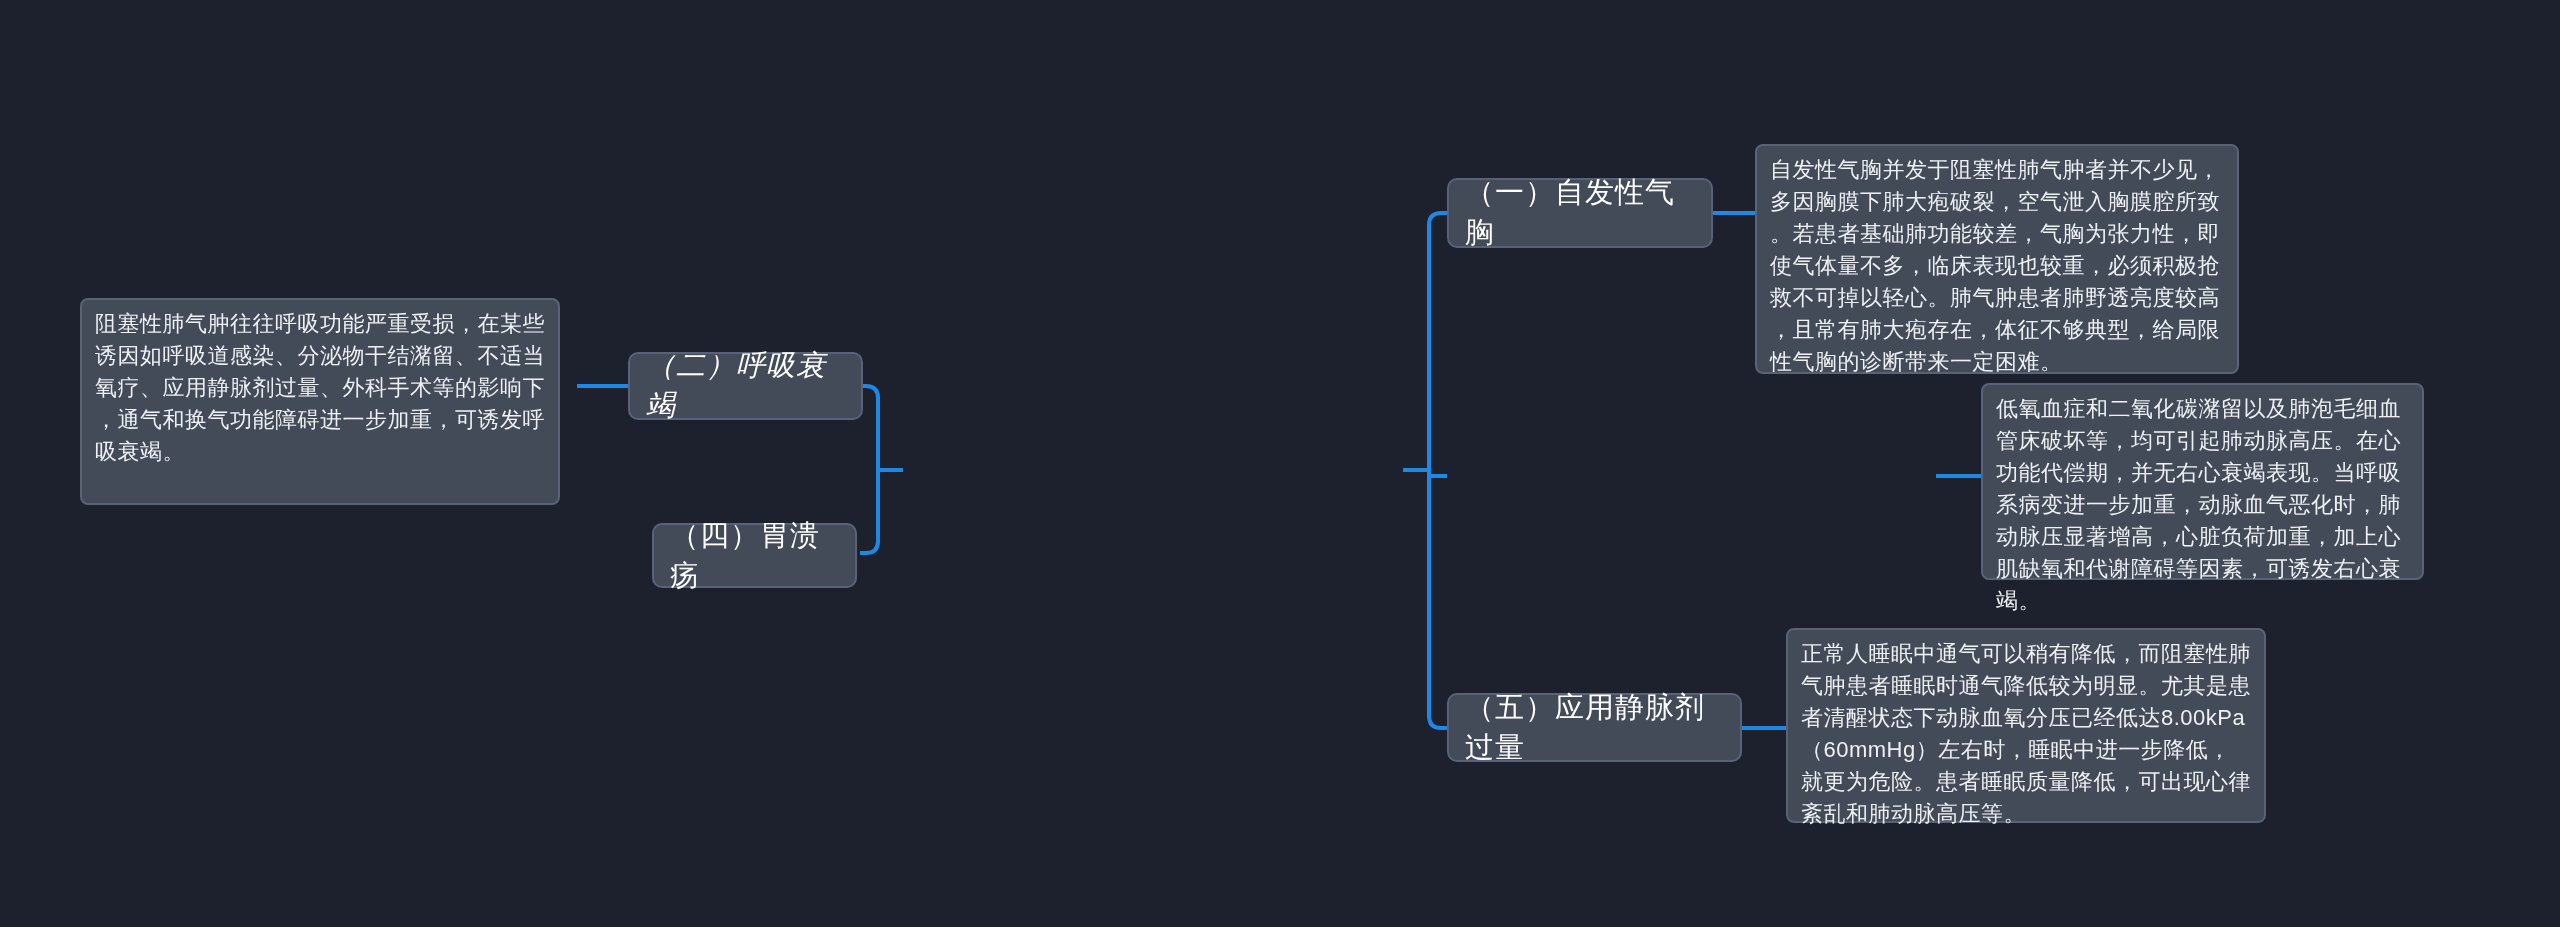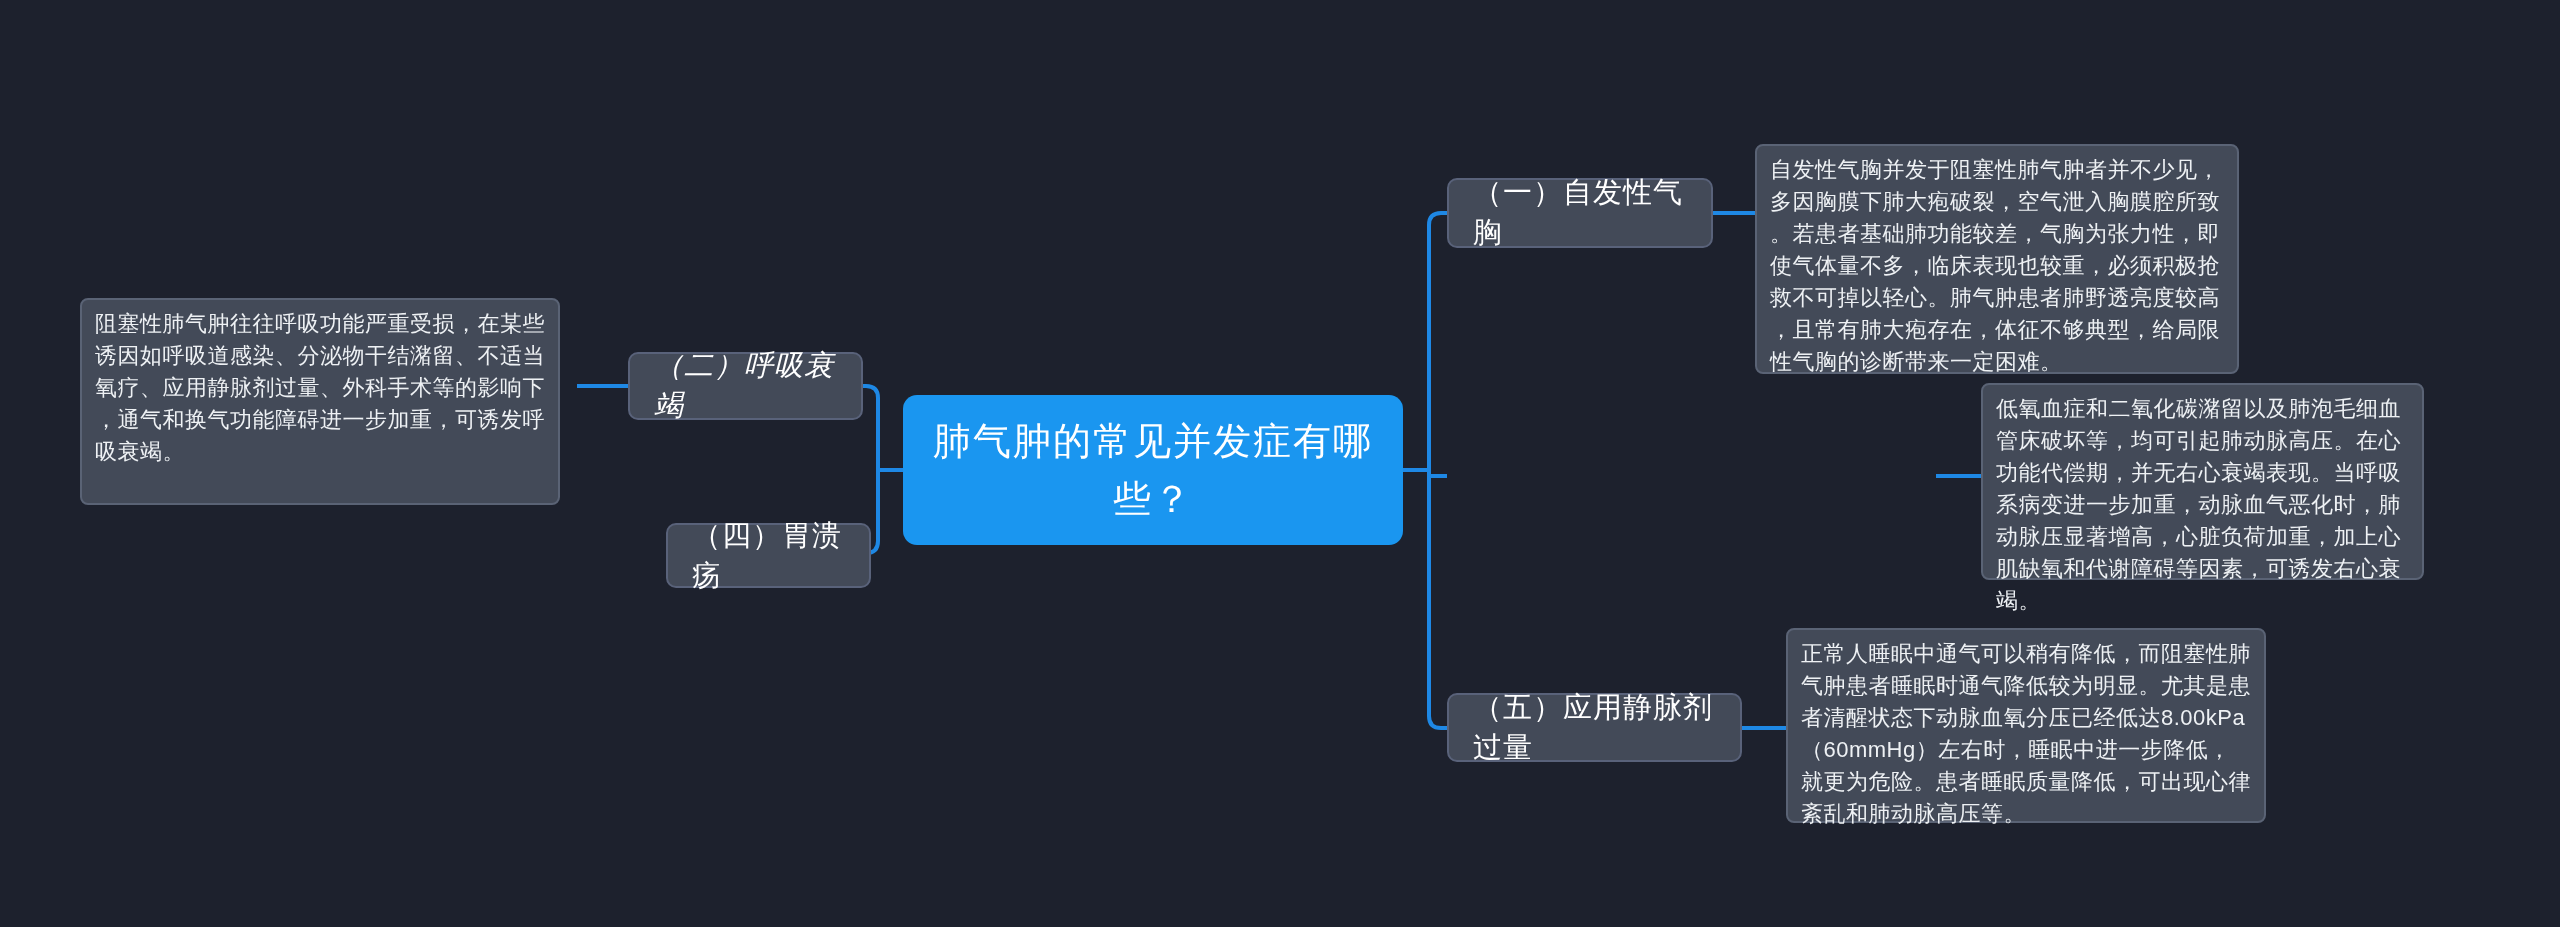--- a/index.html
+++ b/index.html
@@ -18,21 +18,21 @@
     background:#434a58;
     border:2px solid #59627a;
     border-radius:10px;
     color:#ffffff;
     display:flex;align-items:center;
     font-size:29px;
     letter-spacing:1px;
     padding:0 24px;
     cursor:pointer;
   }
-  .node.center-text{justify-content:center;padding:0 24px;}
+  .node.center-text{justify-content:center;padding:0 16px;}
   .central{
     position:absolute;
     box-sizing:border-box;
     background:#1a96f0;
     border-radius:14px;
     color:#ffffff;
     display:flex;align-items:center;justify-content:center;
     text-align:center;
     font-size:38px;
     line-height:58px;
@@ -75,32 +75,29 @@
 
     <path d="M 1429 476 H 1447"></path>
 
     <path d="M 1713 213 H 1755"></path>
 
     <path d="M 1936 476 H 1981"></path>
 
     <path d="M 1742 728 H 1786"></path>
   </svg>
 
-  <div class="central" style="left:903px;top:395px;width:500px;height:150px;">
-    <span class="node-label">肺气肿的常见并发症有哪些？</span>
-  </div>
 
   <div class="node center-text" style="left:628px;top:352px;width:235px;height:68px;font-style:italic;">
     <span class="node-label">（二）呼吸衰竭</span>
   </div>
   <div class="detail" style="left:80px;top:298px;width:480px;height:207px;">
     <span>阻塞性肺气肿往往呼吸功能严重受损，在某些诱因如呼吸道感染、分泌物干结潴留、不适当氧疗、应用静脉剂过量、外科手术等的影响下，通气和换气功能障碍进一步加重，可诱发呼吸衰竭。</span>
   </div>
 
-  <div class="node center-text" style="left:666px;top:523px;width:205px;height:65px;">
+  <div class="node center-text" style="left:652px;top:523px;width:205px;height:65px;">
     <span class="node-label">（四）胃溃疡</span>
   </div>
 
   <div class="node center-text" style="left:1447px;top:178px;width:266px;height:70px;">
     <span class="node-label">（一）自发性气胸</span>
   </div>
   <div class="detail" style="left:1755px;top:98px;width:484px;height:230px;margin-top:46px;">
     <span>自发性气胸并发于阻塞性肺气肿者并不少见，多因胸膜下肺大疱破裂，空气泄入胸膜腔所致。若患者基础肺功能较差，气胸为张力性，即使气体量不多，临床表现也较重，必须积极抢救不可掉以轻心。肺气肿患者肺野透亮度较高，且常有肺大疱存在，体征不够典型，给局限性气胸的诊断带来一定困难。</span>
   </div>
 

